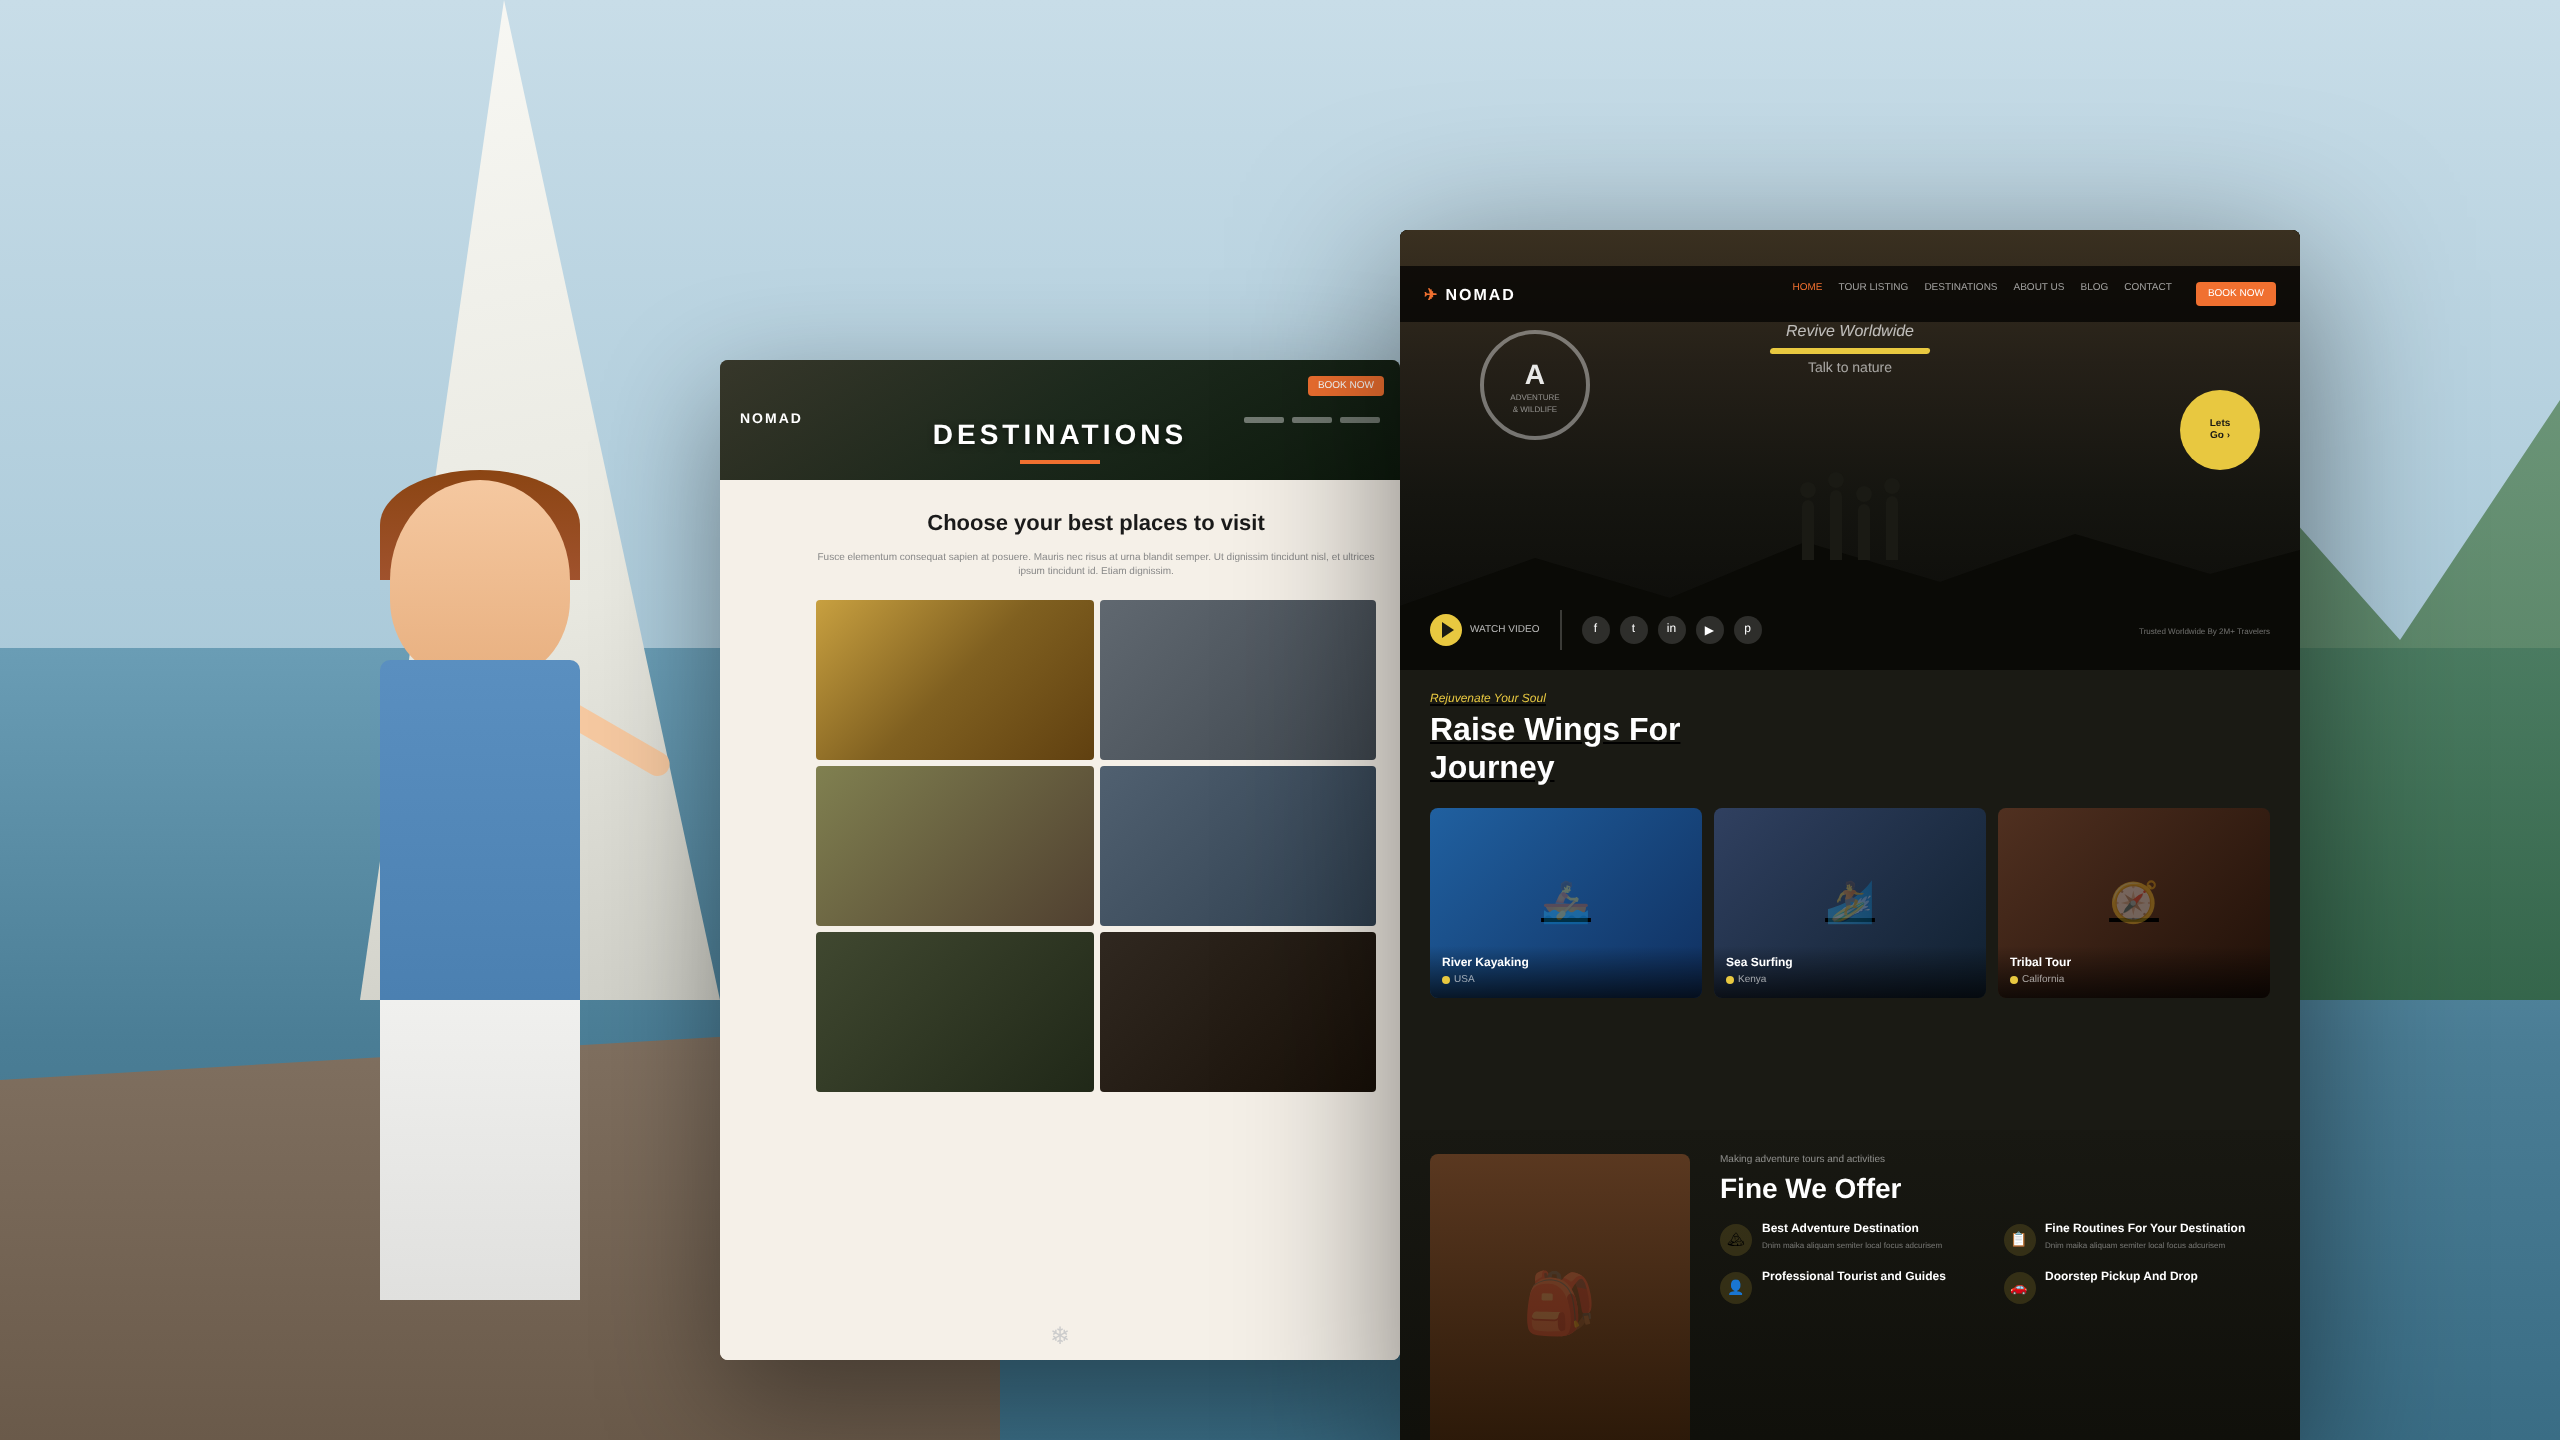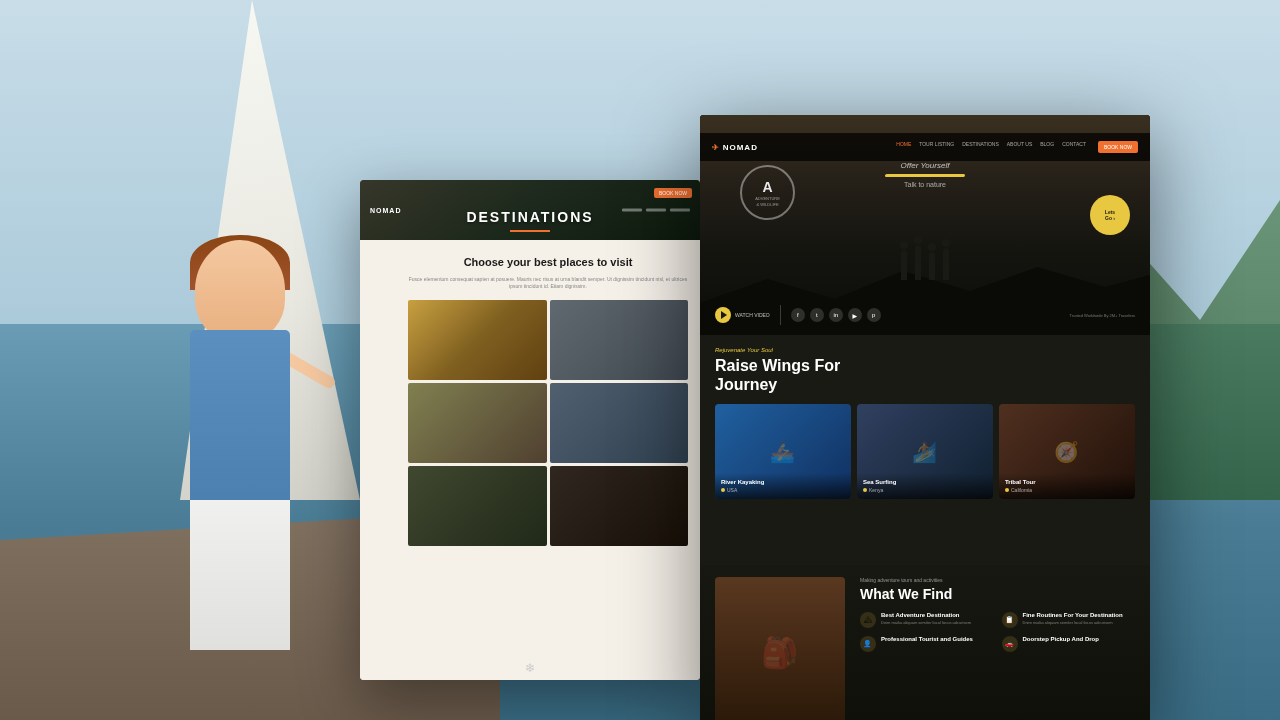--- a/index.html
+++ b/index.html
@@ -855,21 +855,21 @@
     </div>
 
     <div class="hero-badge">
       <div class="hero-badge-inner">
         <div class="hero-badge-letter">A</div>
         <div style="font-size:4px;color:rgba(255,255,255,0.5);">ADVENTURE<br>&amp; WILDLIFE</div>
       </div>
     </div>
 
     <div class="hero-text-area">
-      <div class="hero-revive">Offer Yourself</div>
+      <div class="hero-revive">Revive Worldwide</div>
       <div class="hero-underline"></div>
       <div class="hero-tagline">Talk to nature</div>
     </div>
 
     <div class="lets-go-btn">
       <span class="lets-go-text">Lets<br>Go ›</span>
     </div>
 
     <div class="hero-bottom-row">
       <div class="watch-video">
@@ -883,21 +883,21 @@
         <div class="social-icon">f</div>
         <div class="social-icon">t</div>
         <div class="social-icon">in</div>
         <div class="social-icon">▶</div>
         <div class="social-icon">p</div>
       </div>
       <div class="trusted-text">Trusted Worldwide By 2M+ Travelers</div>
     </div>
   </div>
 
-  <div class="section-raise" style="top:220px;position:absolute;left:0;right:0;padding:12px 15px 10px;">
+  <div class="section-raise" style="top:220px;position:absolute;left:0;right:0;padding:12px 15px 10px;text-decoration:underline;">
     <div class="section-label">Rejuvenate Your Soul</div>
     <div class="section-title">Raise Wings For<br>Journey</div>
     <div class="cards-row">
 
       <div class="card card-1">
         <div style="width:100%;height:100%;background:linear-gradient(135deg,#2060a0 0%,#103060 100%);display:flex;align-items:center;justify-content:center;">
           <div style="font-size:20px;color:rgba(255,255,255,0.3);">🚣</div>
         </div>
         <div class="card-overlay">
           <div class="card-title">River Kayaking</div>
@@ -940,21 +940,21 @@
     <div style="display:flex;gap:15px;align-items:flex-start;">
 
       <div style="width:130px;height:150px;border-radius:4px;background:linear-gradient(135deg,#604030 0%,#302010 100%);overflow:hidden;flex-shrink:0;">
         <div style="width:100%;height:100%;background:linear-gradient(180deg,#5a3820 0%,#2a1808 100%);display:flex;align-items:center;justify-content:center;">
           <div style="font-size:30px;color:rgba(255,255,255,0.2);">🎒</div>
         </div>
       </div>
 
       <div style="flex:1;">
         <div class="offer-label">Making adventure tours and activities</div>
-        <div class="offer-title">What We Find</div>
+        <div class="offer-title">Fine We Offer</div>
         <div class="offer-items" style="margin-left:0;">
           <div class="offer-item">
             <div class="offer-icon">🏔</div>
             <div class="offer-text-block">
               <div class="offer-item-title">Best Adventure Destination</div>
               <div class="offer-item-desc">Dnim maika aliquam semiter local focus adcurisem</div>
             </div>
           </div>
           <div class="offer-item">
             <div class="offer-icon">📋</div>

